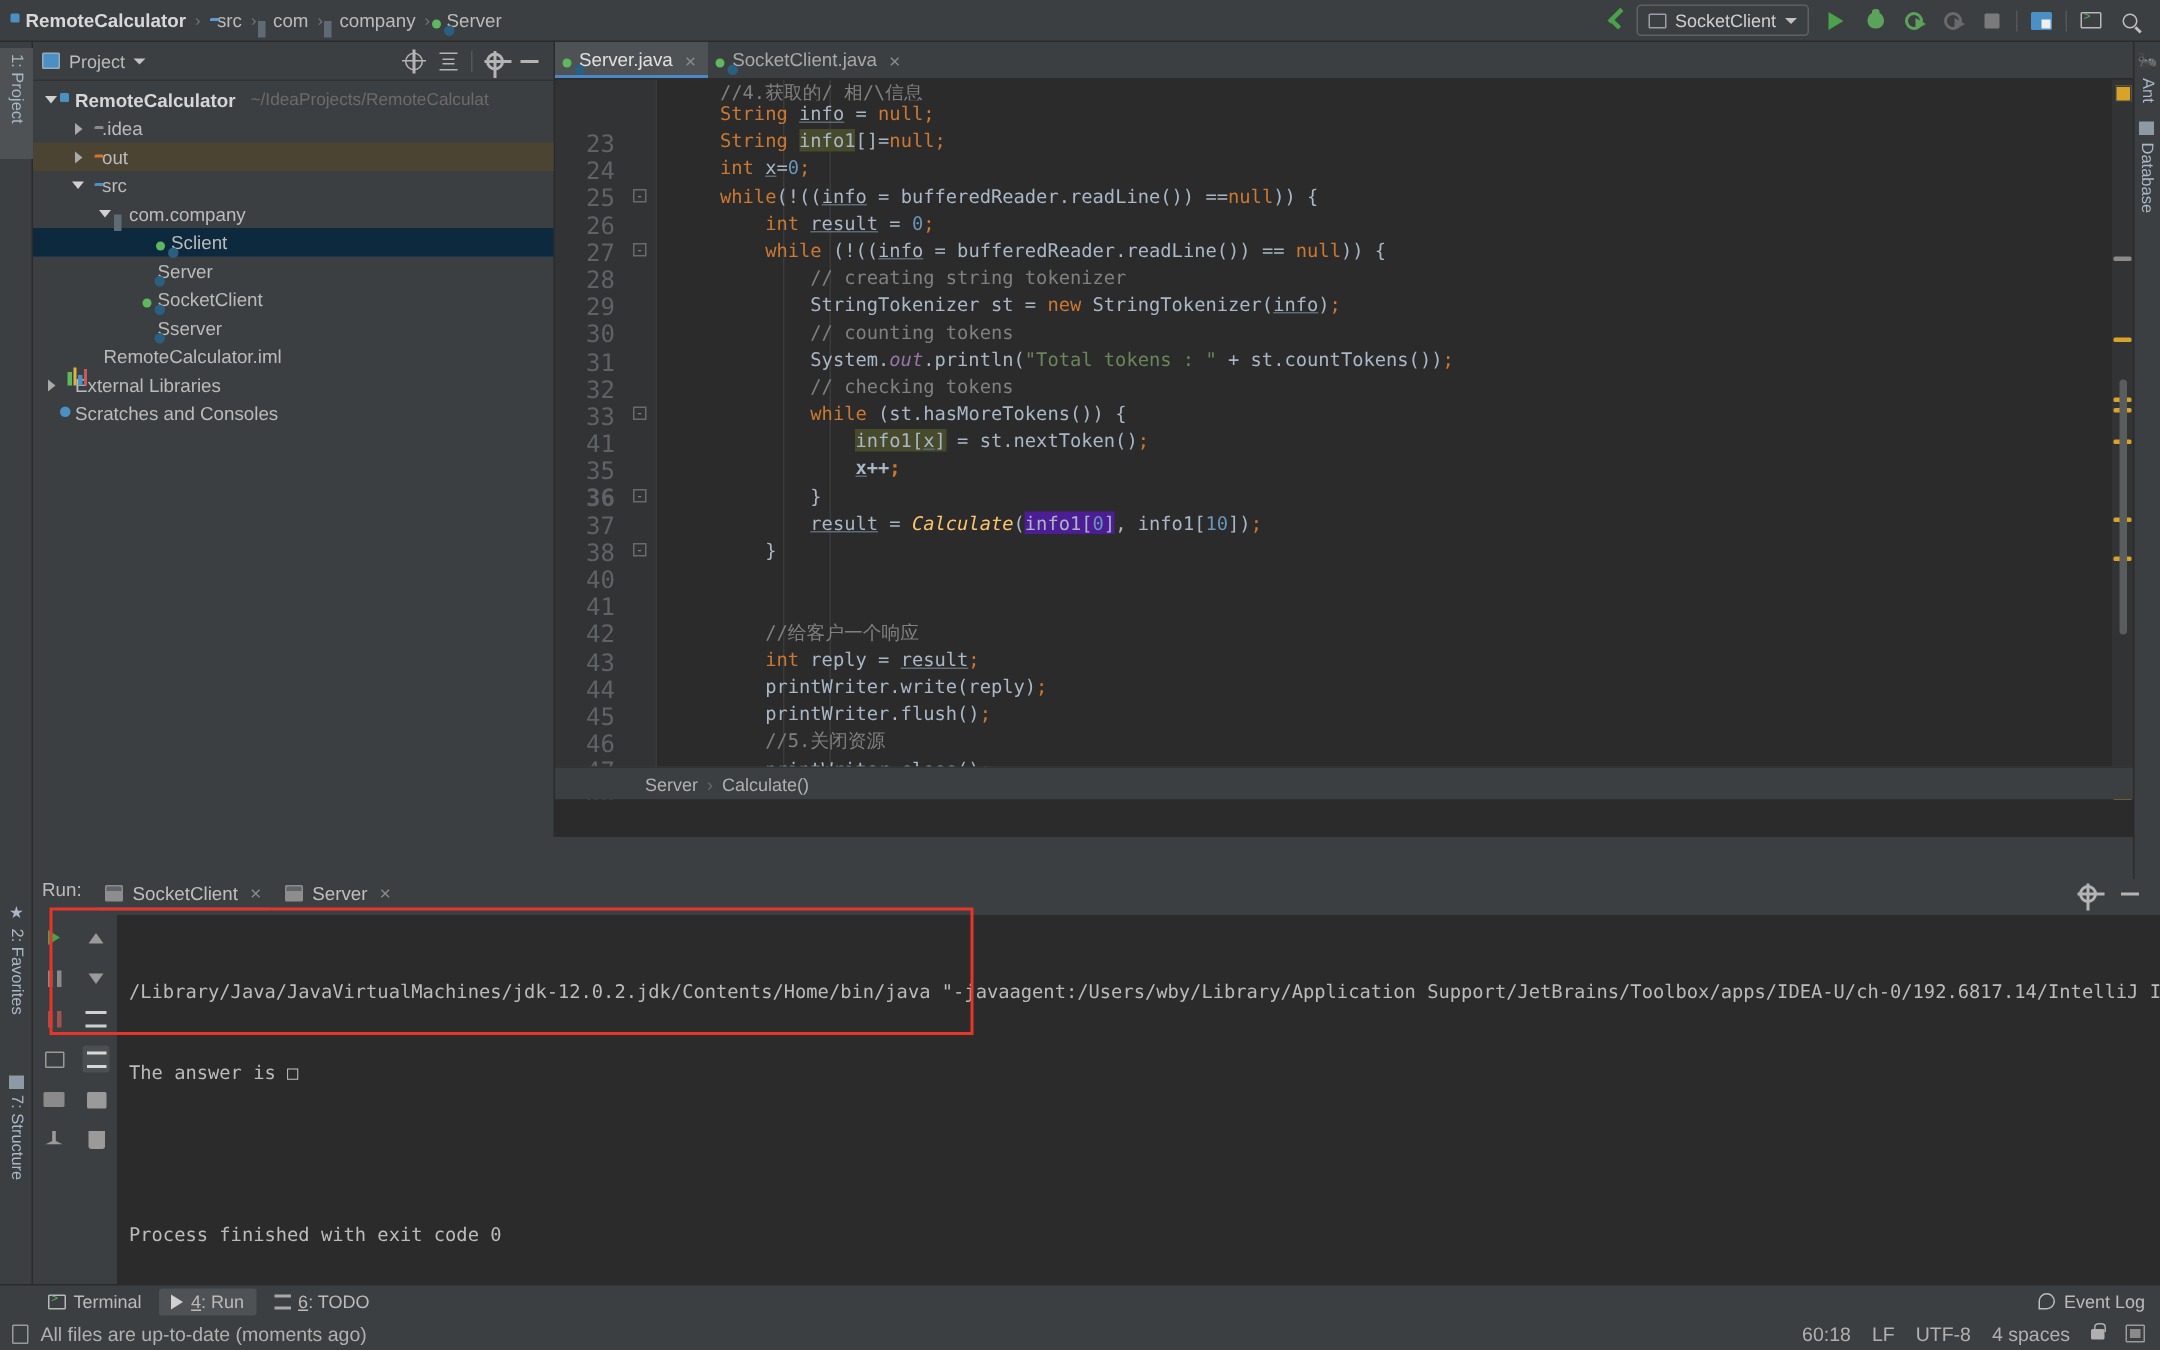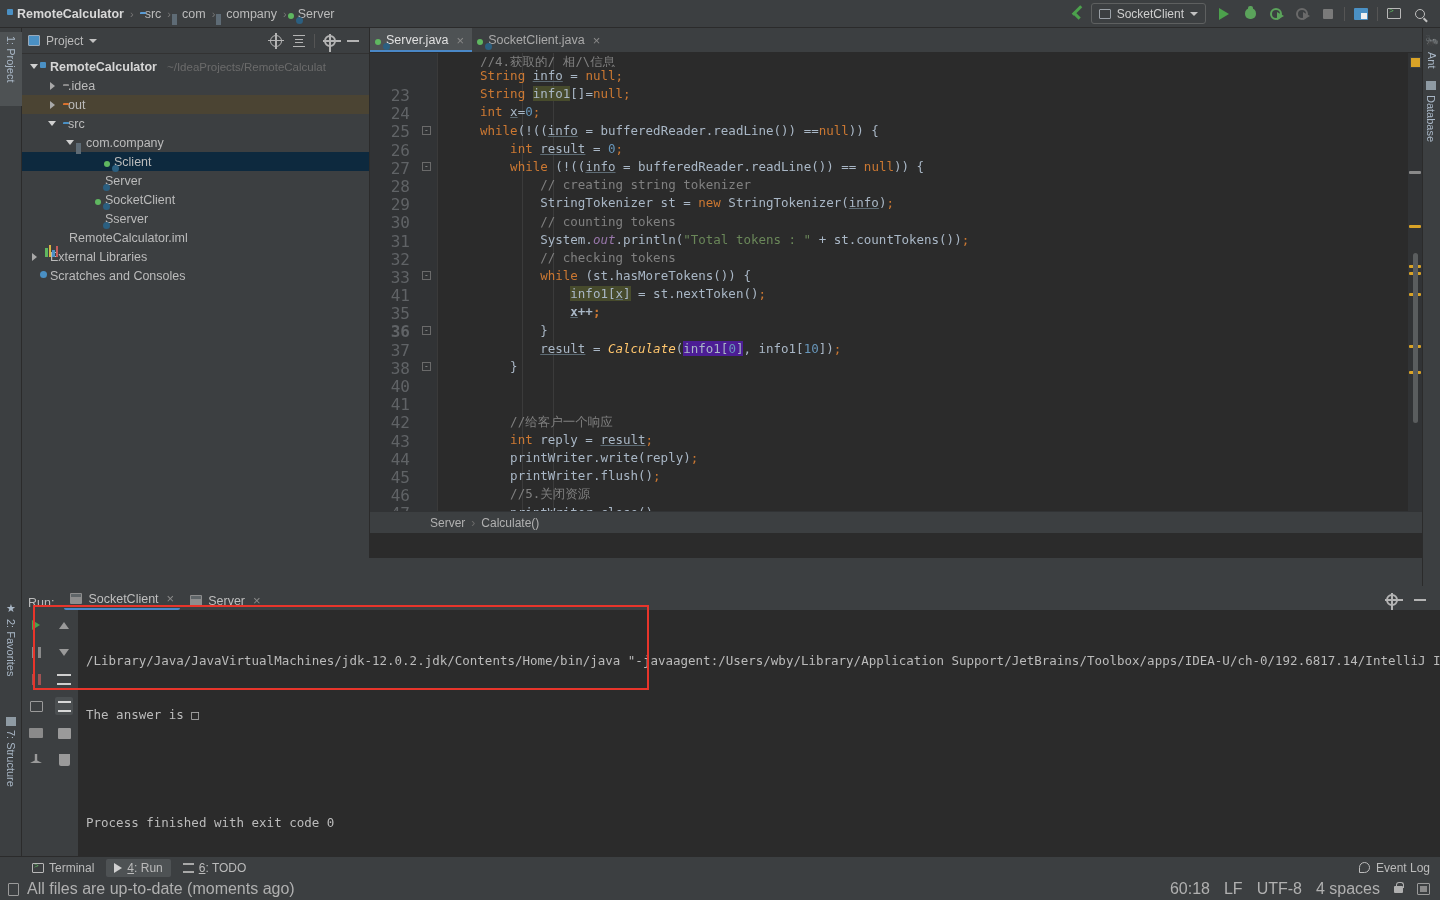--- a/index.html
+++ b/index.html
@@ -165,21 +165,21 @@
   .bc-sep { color: #6a6a6a; }
 
   
   .marker-strip { position:absolute; top:25px; right:0; width:14px; height:505px; background:#313335; }
   .mk { position:absolute; left:1px; width:12px; height:3px; border-radius:1px; }
   .scroll-thumb { position:absolute; right:4px; width:5px; border-radius:3px; background:#5a5d5e; }
   .err-box { position:absolute; top:4px; right:1px; width:11px; height:11px; background:#d9a327; border:1px solid #3c3f41;}
 
   
   .run-panel { position: absolute; top: 586px; left: 22px; width: 1418px; height: 272px; background: #3c3f41; }
-  .run-head { height: 24px; display: flex; align-items: flex-end; gap: 4px; padding-left: 6px; }
+  .run-head { height: 24px; display: flex; align-items: flex-start; gap: 4px; padding-left: 6px; }
   .run-label { font-size: 12.5px; color: #bbbbbb; margin-right: 6px; }
   .rtab { display:flex; align-items:center; gap:6px; padding: 2px 6px; font-size:12.5px; color:#bfbfbf; border-radius:2px; }
   .rtab.active { border-bottom: 2px solid #4a88c7; }
   .rtab-ico { width:12px;height:11px;background:#8d8d8d;border-radius:1px;position:relative;}
   .rtab-ico:after{content:"";position:absolute;left:1px;top:1px;width:10px;height:3px;background:#5f6568;}
   .run-head-right { margin-left:auto; display:flex; align-items:center; gap:8px; padding-right:10px; }
 
   .run-body { position:absolute; top:24px; left:0; width:1418px; height:248px; background:#2b2b2b; }
   .run-tools { position:absolute; top:0; left:0; width:28px; height:248px; background:#3c3f41; display:flex; flex-direction:column; align-items:center; padding-top:6px; gap:9px;}
   .run-tools2 { position:absolute; top:0; left:28px; width:28px; height:248px; background:#3c3f41; display:flex; flex-direction:column; align-items:center; padding-top:6px; gap:9px;}
@@ -195,21 +195,21 @@
   
   .rightstrip { position:absolute; top:28px; right:0; width:18px; height:830px; background:#3c3f41; border-left:1px solid #2b2b2b; }
   .rtab-v { writing-mode: vertical-rl; text-orientation: mixed; font-size:11px; color:#a9b7c6; padding:6px 2px; display:flex; align-items:center; gap:5px; }
 
   
   .toolwin-bar { position:absolute; bottom:22px; left:0; width:1440px; height:22px; background:#3c3f41; display:flex; align-items:center; gap:4px; padding-left:24px; border-top:1px solid #2b2b2b;}
   .twb { display:flex; align-items:center; gap:5px; font-size:12px; color:#bbbbbb; padding: 2px 8px; border-radius:2px;}
   .twb.active { background:#4e5254; }
   .twb u { text-decoration: underline; }
 
-  .status-bar { position:absolute; bottom:0; left:0; width:1440px; height:22px; background:#3c3f41; display:flex; align-items:center; padding: 0 10px 0 8px; font-size:16px; color:#b0b0b0; }
+  .status-bar { position:absolute; bottom:0; left:0; width:1440px; height:22px; background:#3c3f41; display:flex; align-items:center; padding: 0 10px 0 8px; font-size:13px; color:#b0b0b0; }
   .sb-right { margin-left:auto; display:flex; align-items:center; gap:14px; }
   .doc-ico { width:11px;height:13px;border:1px solid #9a9a9a;border-radius:1px;}
   .eventlog-ico { width:11px;height:11px;border:1.5px solid #bdbdbd;border-radius:50% 50% 50% 0; }
   .lock-ico { width:9px;height:7px;background:#b0b0b0;border-radius:1px;position:relative;}
   .lock-ico:before{content:"";position:absolute;top:-4px;left:1.5px;width:6px;height:5px;border:1.5px solid #b0b0b0;border-bottom:0;border-radius:3px 3px 0 0;}
   .sb-last-ico { width:13px;height:12px;border:1px solid #9a9a9a;border-radius:1px;position:relative;}
   .sb-last-ico:after{content:"";position:absolute;left:2px;top:2px;width:7px;height:6px;background:#8a8a8a;}
 </style>
 </head>
 <body>

